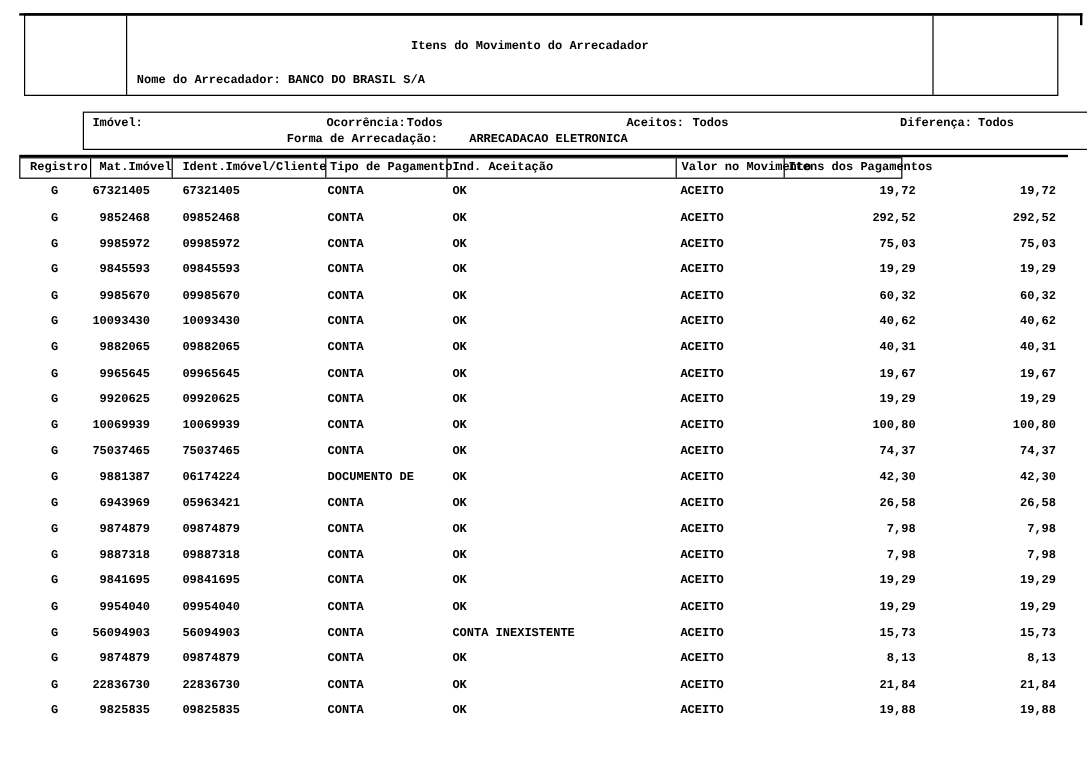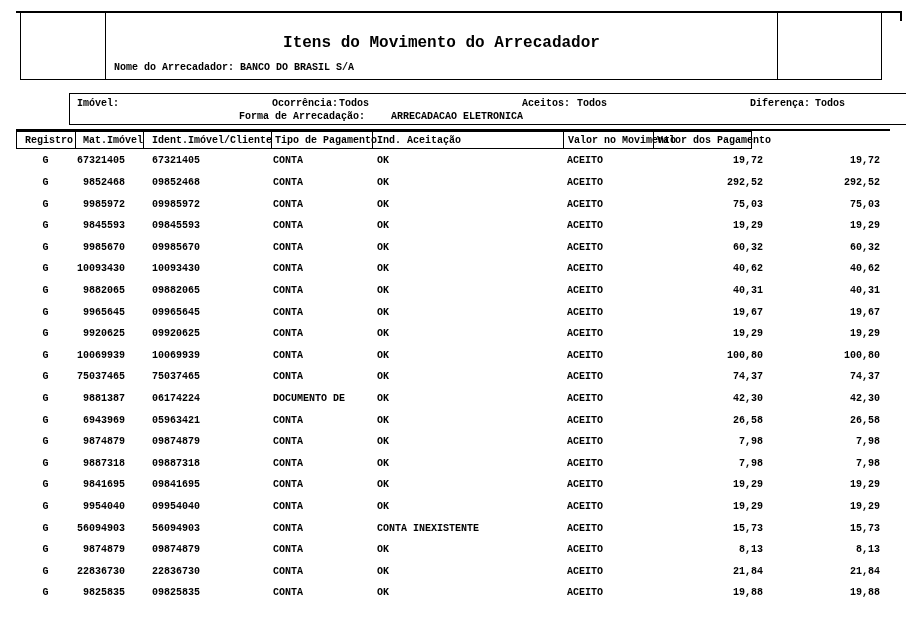--- a/index.html
+++ b/index.html
@@ -12,21 +12,21 @@
 
   
   .hdr-band {
     position:absolute; left:20px; top:11px; width:862px; height:69px;
     display:flex; box-sizing:border-box;
     border:1px solid #000; border-top:2px solid #000;
   }
   .hdr-logo  { width:85px;  border-right:1px solid #000; box-sizing:border-box; }
   .hdr-title { width:672px; border-right:1px solid #000; box-sizing:border-box; position:relative; }
   .hdr-pag   { flex:1; box-sizing:border-box; padding:13px 7px 0 7px; line-height:15px; }
-  .title-text { position:absolute; left:0; right:0; top:21px; text-align:center; font-size:16px; white-space:nowrap; }
+  .title-text { position:absolute; left:0; right:0; top:21px; text-align:center; font-size:10px; white-space:nowrap; }
   .nome-line  { position:absolute; left:8px; bottom:6px; white-space:nowrap; }
   .pag-line1 { display:flex; justify-content:space-between; }
   .pag-line2 { text-align:right; padding-right:2px; }
   .pag-line3 { text-align:right; padding-right:10px; }
 
   
   .filter-box {
     position:absolute; left:33px; top:93px; width:904px; height:32px;
     box-sizing:border-box; border:1px solid #000;margin-left:36px;
   }
@@ -90,21 +90,21 @@
 
 <div class="rule" style="left:16px; top:129px; width:874px; height:2px;"></div>
 
 <div class="tbl-head tbl-grid">
   <div class="h0">Registro</div>
   <div class="h1">Mat.Imóvel</div>
   <div class="h2">Ident.Imóvel/Cliente</div>
   <div class="h3">Tipo de Pagamento</div>
   <div class="h5">Ind. Aceitação</div>
   <div class="h6">Valor no Movimento</div>
-  <div class="h7">Valor dos Pagamento</div>
+  <div class="h7">Itens dos Pagamentos</div>
 </div>
 
 <div class="tbl-body" id="tbl-body">
   <div class="tbl-row tbl-grid">
     <span class="c0">G</span>
     <span class="c1">67321405</span>
     <span class="c2">67321405</span>
     <span class="c3">CONTA</span>
     <span class="c4">OK</span>
     <span class="c5">ACEITO</span>

